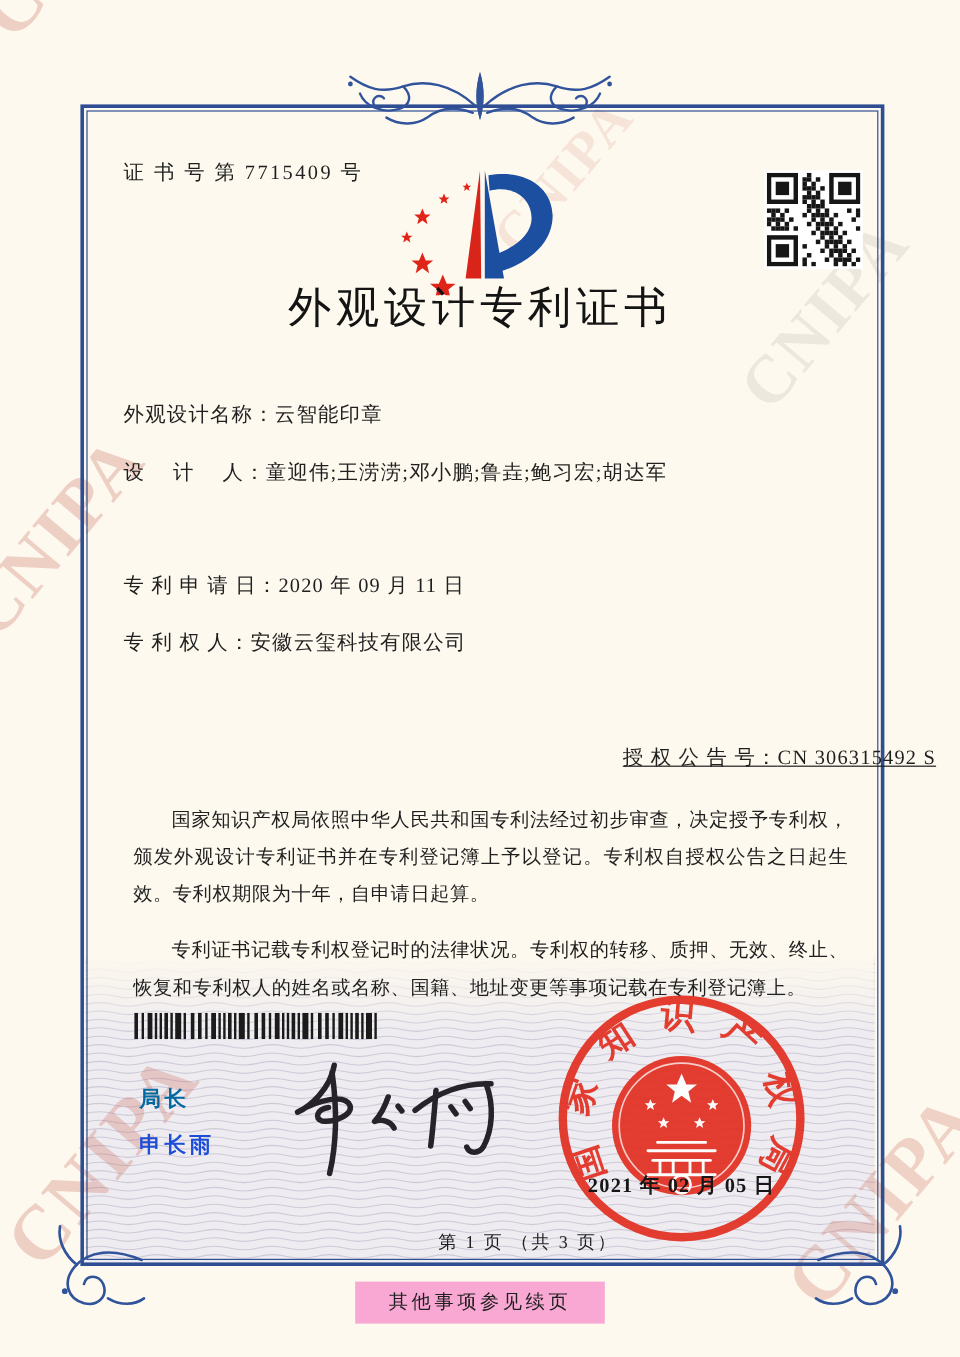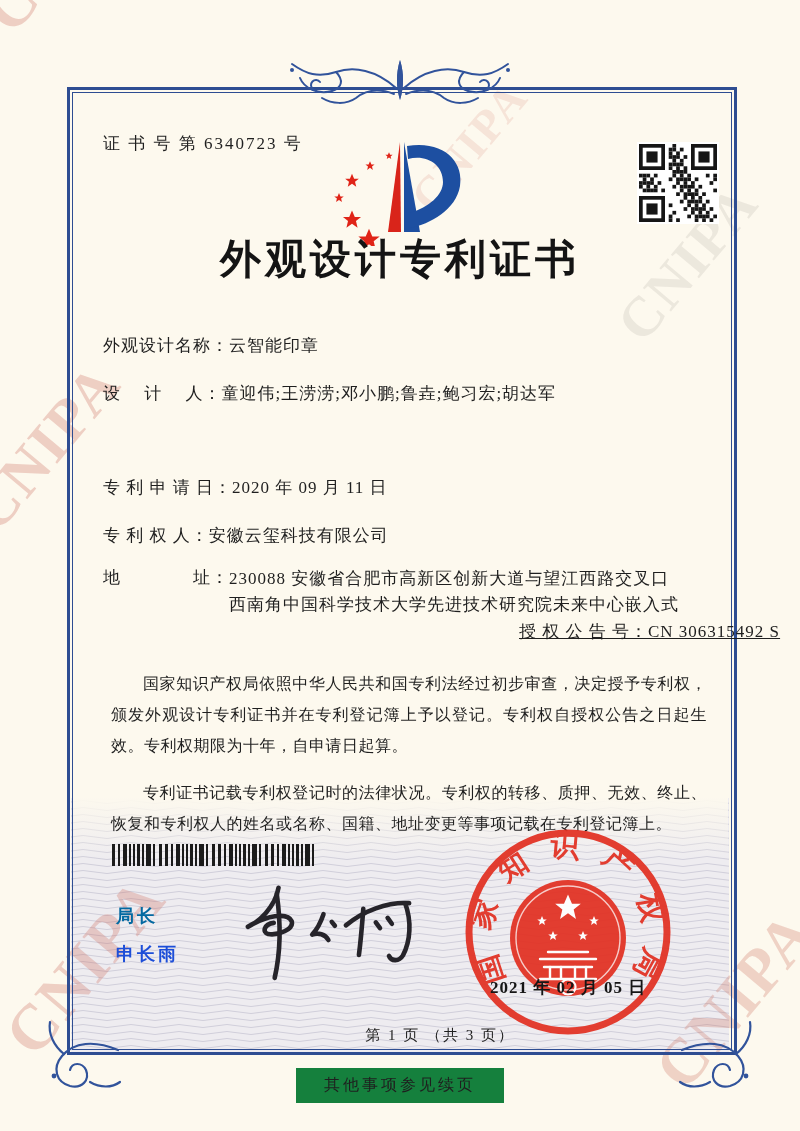--- a/index.html
+++ b/index.html
@@ -21,42 +21,42 @@
   .cfl{position:absolute;left:30px;top:1016px;width:92px;height:76px;z-index:3;}
   .cfr{position:absolute;right:30px;top:1016px;width:92px;height:76px;z-index:3;}
   .wm{position:absolute;font-family:"Liberation Serif","DejaVu Serif",serif;font-weight:bold;
     transform-origin:0 0;transform:rotate(-50deg);z-index:1;pointer-events:none;letter-spacing:2px;}
   
   .content{position:absolute;inset:0;z-index:4;}
   .cert-no{position:absolute;left:103px;top:132px;font-size:17px;letter-spacing:2px;}
   .logo{position:absolute;left:330px;top:134px;width:140px;height:112px;}
   .qr{position:absolute;left:637px;top:142px;width:78px;height:78px;background:#fff;padding:2px;}
   .title{position:absolute;left:0;top:232px;width:100%;text-align:center;
-    font-size:41px;font-weight:bold;letter-spacing:4px;color:#141414;}
+    font-size:36px;font-weight:normal;letter-spacing:4px;color:#141414;}
   .row{position:absolute;left:103px;font-size:17px;letter-spacing:1px;white-space:nowrap;}
   .flabel{color:#1f1f1f;}
   .fvalue{color:#1f1f1f;}
   .addr-val{display:inline-block;vertical-align:top;white-space:normal;width:480px;line-height:26px;}
   .grant-no{position:absolute;left:416px;top:0;text-decoration:underline;}
   .paras{position:absolute;left:95px;top:652px;width:628px;font-size:16px;
     line-height:31px;letter-spacing:0.5px;text-align:justify;}
   .paras p{margin:16px;text-indent:2em;}
   .barcode{position:absolute;left:110px;top:844px;width:212px;height:22px;}
   .issuer-title{position:absolute;left:116px;top:904px;font-size:18px;font-weight:600;
     letter-spacing:3px;font-family:"Liberation Sans","DejaVu Sans",sans-serif;color:#0369a1;}
   .issuer-name{position:absolute;left:116px;top:942px;font-size:18px;font-weight:600;
     letter-spacing:3px;font-family:"Liberation Sans","DejaVu Sans",sans-serif;color:#1d4ed8;}
   .signature{position:absolute;left:228px;top:872px;width:205px;height:118px;}
   .seal{position:absolute;left:458px;top:826px;width:220px;height:215px;z-index:5;}
   .seal-date{position:absolute;left:462px;top:976px;width:212px;text-align:center;
     font-size:17px;font-weight:600;letter-spacing:1px;color:#161616;z-index:6;}
   .pagenum{position:absolute;left:0;top:1026px;width:100%;text-align:center;
     font-size:15px;letter-spacing:2px;z-index:4;padding-left:40px;}
   .note-wrap{position:absolute;left:0;top:1068px;width:100%;text-align:center;z-index:4;}
-  .note{display:inline-block;background:#15803d;padding:7px 28px;font-size:16px;letter-spacing:3px;}
+  .note{display:inline-block;background:#f9a8d4;padding:7px 28px;font-size:16px;letter-spacing:3px;}
 </style>
 </head>
 <body>
 
 <div class="page">
 
   <svg width="0" height="0" style="position:absolute">
     <defs>
         <polygon id="star" points="0,-10 2.94,-3.09 9.51,-3.09 4.19,1.18 5.88,8.09 0,3.82 -5.88,8.09 -4.19,1.18 -9.51,-3.09 -2.94,-3.09"></polygon>
       </defs>
@@ -99,21 +99,21 @@
       <path d="M60 66 C70 72 82 72 90 66"></path>
       <circle cx="24" cy="60" r="2.4" fill="#31539b" stroke="none"></circle>
     </g>
   </svg>
   <svg class="cfr" viewBox="0 0 92 76">
     <use href="#cflG" transform="translate(92 0) scale(-1 1)"></use>
   </svg>
 
   <div class="content">
 
-    <div class="cert-no">证 书 号 第 6340723 号</div>
+    <div class="cert-no">证 书 号 第 7715409 号</div>
 
     <svg class="logo" viewBox="0 0 140 112">
       <polygon points="70,8 58,98 71,98" fill="#d9241a"></polygon>
       <polygon points="74,8 74,98 90,98" fill="#1d4fa1"></polygon>
       <path d="M77 12 C114 6 134 28 130 52 C126 76 100 90 80 94 L80 79 C99 73 113 61 113 48 C113 30 96 20 78 25 Z" fill="#1d4fa1"></path>
       <g id="logoStars">
           <use href="#star" transform="translate(59,22) scale(0.38)" fill="#e02418"></use>
           <use href="#star" transform="translate(40,32) scale(0.48)" fill="#e02418"></use>
           <use href="#star" transform="translate(22,47) scale(0.72)" fill="#e02418"></use>
           <use href="#star" transform="translate(9,64) scale(0.5)" fill="#e02418"></use>
@@ -251,23 +251,20 @@
     </div>
     <div class="row" style="top:382px">
       <span class="flabel">设　 计　 人：</span><span class="fvalue">童迎伟;王涝涝;邓小鹏;鲁垚;鲍习宏;胡达军</span>
     </div>
     <div class="row" style="top:476px">
       <span class="flabel">专 利 申 请 日：</span><span class="fvalue">2020 年 09 月 11 日</span>
     </div>
     <div class="row" style="top:524px">
       <span class="flabel">专 利 权 人：</span><span class="fvalue">安徽云玺科技有限公司</span>
     </div>
-    <div class="row" style="top:566px">
-      <span class="flabel" style="vertical-align:top">地　　　　址：</span><span class="fvalue addr-val"><span>230088 安徽省合肥市高新区创新大道与望江西路交叉口</span><br><span>西南角中国科学技术大学先进技术研究院未来中心嵌入式</span></span>
-    </div>
     <div class="row" style="top:620px;width:630px">
       <span class="grant-no"><span class="flabel">授 权 公 告 号：</span><span class="fvalue">CN 306315492 S</span></span>
     </div>
 
     <div class="paras">
       <p>国家知识产权局依照中华人民共和国专利法经过初步审查，决定授予专利权，颁发外观设计专利证书并在专利登记簿上予以登记。专利权自授权公告之日起生效。专利权期限为十年，自申请日起算。</p>
       <p>专利证书记载专利权登记时的法律状况。专利权的转移、质押、无效、终止、恢复和专利权人的姓名或名称、国籍、地址变更等事项记载在专利登记簿上。</p>
     </div>
 
     <svg class="barcode" id="barcode" viewBox="0 0 212 22">

